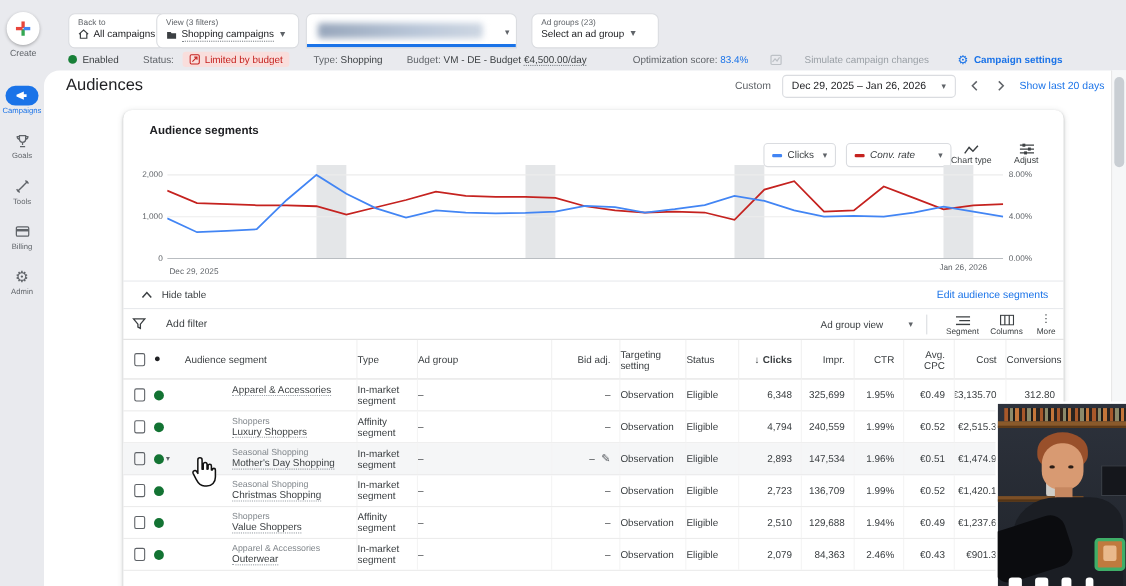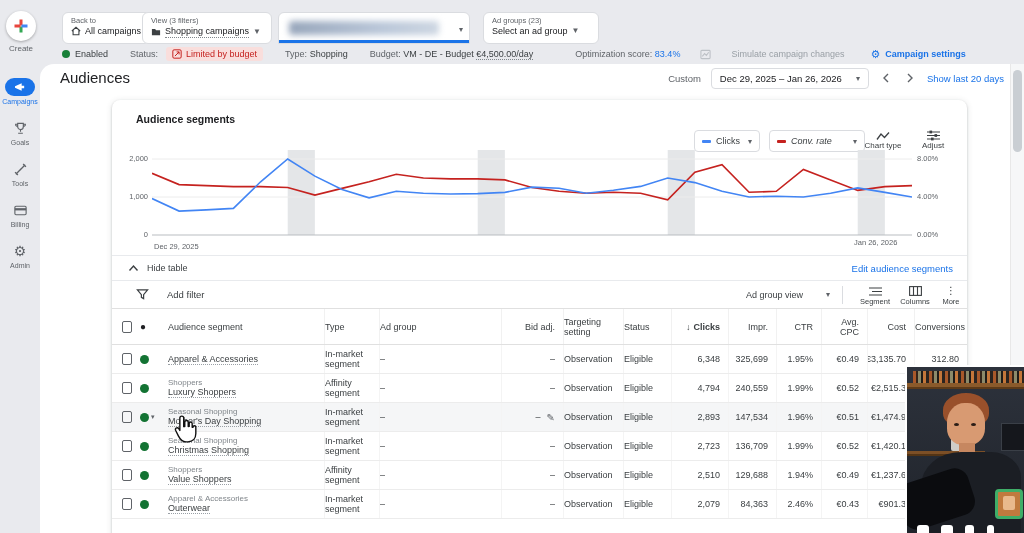--- a/index.html
+++ b/index.html
@@ -65,36 +65,36 @@
   .chart-wrap { position:relative; height:105px; }
   .ax { position:absolute; font-size:7.5px; color:#5f6368; }
   .ax.l { width:34px; text-align:right; left:2px; }
   .ax.r { left:805px; }
   .xlab { position:absolute; top:92px; font-size:7.5px; color:#5f6368; }
 
   .hide-row { display:flex; align-items:center; height:25px; border-top:1px solid #e8eaed;
     padding:0 14px 0 16px; font-size:9px; color:#3c4043; gap:8px; }
   .edit-link { margin-left:auto; color:#1a73e8; font-size:9.5px; }
 
-  .filter-row { display:flex; align-items:center; height:28px; border-top:1px solid #e8eaed; padding-left:24px; }
+  .filter-row { display:flex; align-items:center; height:28px; border-top:1px solid #e8eaed; padding-left:8px; }
   .add-filter { margin-left:18px; font-size:9.5px; color:#3c4043; }
   .agv { margin-left:auto; font-size:9px; color:#3c4043; display:flex; align-items:center; gap:23px; }
   .vdiv { width:1px; height:18px; background:#dadce0; margin:0 12px; }
   .icbtn { width:40px; text-align:center; font-size:7.5px; color:#3c4043; }
   .icbtn .ig { height:12px; display:flex; justify-content:center; align-items:flex-end; margin-bottom:1px; }
 
   .grid { display:grid; grid-template-columns:28px 28px 157px 55px 122px 62px 60px 48px 57px 48px 45px 46px 47px 52px; }
   .thead { border-top:1px solid #e0e0e0; border-bottom:1px solid #e0e0e0; min-height:37px; font-size:9px; color:#3c4043; }
   .th { display:flex; align-items:center; padding:3px 8px 3px 0; border-right:1px solid #f1f1f1; }
   .th.r, .c.r { justify-content:flex-end; text-align:right; }
   .th.nosep, .c.nosep { border-right:none; }
   .trow { border-bottom:1px solid #ececec; min-height:27px; font-size:9px; color:#3c4043; }
   .trow.hl { background:#f5f6f7; }
   .c { display:flex; align-items:center; padding:4px 8px 4px 0; border-right:1px solid #f4f4f4; overflow:hidden; white-space:nowrap; }
-  .c.name { flex-direction:column; align-items:flex-start; justify-content:center; }
+  .c.name { flex-direction:column; align-items:flex-start; justify-content:flex-start;margin-left:43px; }
   .seg-top { font-size:8px; color:#80868b; }
   .seg-top:empty { display:none; }
   .seg-main { border-bottom:1px dotted #9aa0a6; }
   .cb { width:12px; height:12px; border:1.5px solid #5f6368; border-radius:2px; display:inline-block; margin-left:10px; }
   .rdot { width:9px; height:9px; border-radius:50%; background:#137333; display:inline-block; }
   .dotcaret { font-size:7px; color:#5f6368; margin-left:2px; }
   .pencil { margin-left:6px; color:#5f6368; font-size:10px; }
   .pad-ck { padding-left:0; }
 
   

